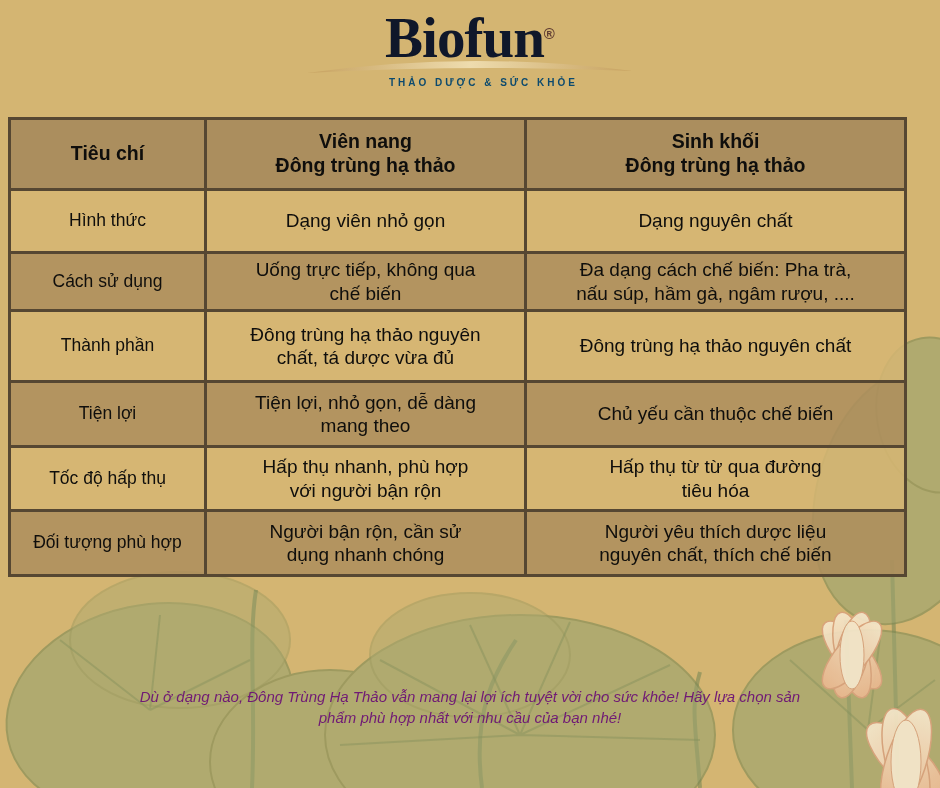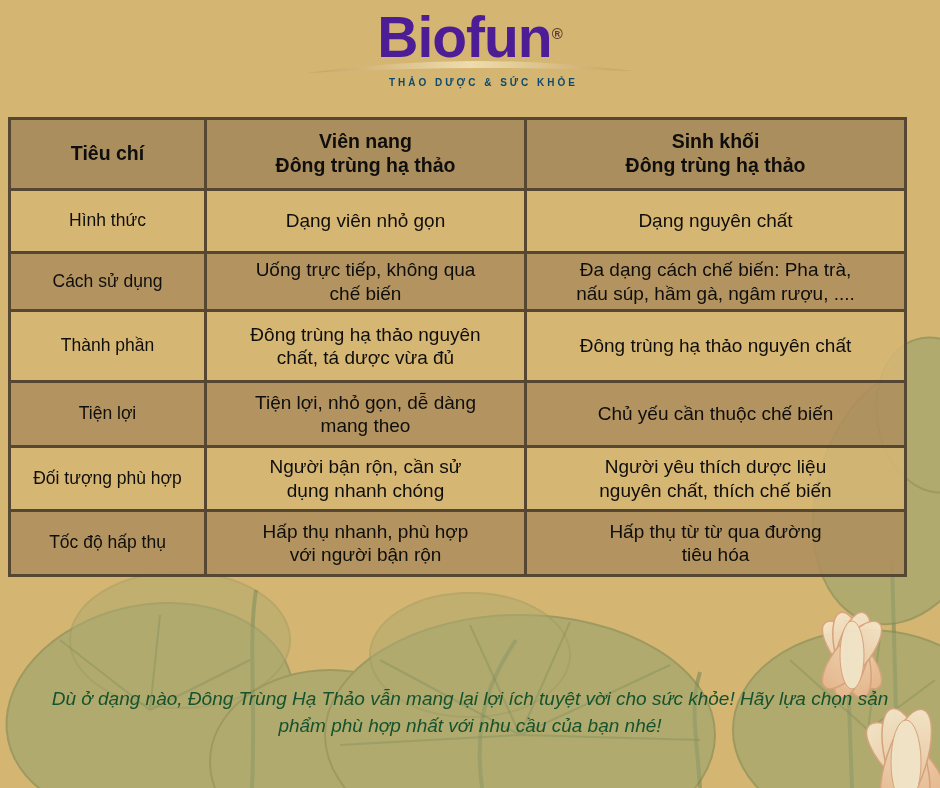--- a/index.html
+++ b/index.html
@@ -11,23 +11,23 @@
     font-family:"Liberation Sans", sans-serif;
     color:#0f0e0c;
   }
 
   
   .decor { position:absolute; left:0; top:0; width:940px; height:788px; z-index:1; }
 
   
   .logo { position:absolute; top:8px; left:0; width:100%; text-align:center; z-index:2; }
   .logo-name {
-    font-family:Liberation Sans, sans-serif;
+    font-family:Liberation Serif, serif;
     font-size:57px; font-weight:bold; letter-spacing:-1px;
-    color:#4c1d95; line-height:1.05; display:inline-block; position:relative;
+    color:#0f172a; line-height:1.05; display:inline-block; position:relative;
   }
   .logo-reg { font-size:15px; font-weight:bold; color:#5e3b31; vertical-align:18px; }
   .logo-swoosh { display:block; margin:-10px auto 0 auto; }
   .logo-tagline {
     font-size:10px; font-weight:bold; letter-spacing:3px;
     color:#0c4a6e; margin-top:1px;margin-left:27px;
   }
 
   
   table.compare {
@@ -55,21 +55,21 @@
   tbody tr:nth-child(4){ height:65px; }
   tbody tr:nth-child(5){ height:64px; }
   tbody tr:nth-child(6){ height:65px; }
   tbody tr:nth-child(7){ height:65px; }
 
   
   .footer-note {
     position:absolute; left:0; top:686px; width:100%;
     padding:0 30px; z-index:2;
     text-align:center; font-style:italic;
-    font-size:19px; color:#14532d;
+    font-size:15px; color:#701a75;
     line-height:1.42; white-space:pre-line;
   }
 </style>
 </head>
 <body>
 
 <svg class="decor" width="940" height="788" viewBox="0 0 940 788" aria-hidden="true">
   <defs>
     <linearGradient id="petalGrad" x1="0" y1="0" x2="0" y2="1">
       <stop offset="0" stop-color="#f6e8cc"></stop>
@@ -170,30 +170,30 @@
 chất, tá dược vừa đủ</td>
       <td class="cell-value">Đông trùng hạ thảo nguyên chất</td>
     </tr>
     <tr>
       <td class="cell-criteria">Tiện lợi</td>
       <td class="cell-value">Tiện lợi, nhỏ gọn, dễ dàng
 mang theo</td>
       <td class="cell-value">Chủ yếu cần thuộc chế biến</td>
     </tr>
     <tr>
+      <td class="cell-criteria">Tốc độ hấp thụ</td>
+      <td class="cell-value">Hấp thụ nhanh, phù hợp
+với người bận rộn</td>
+      <td class="cell-value">Hấp thụ từ từ qua đường
+tiêu hóa</td>
+    </tr>
+    <tr>
       <td class="cell-criteria">Đối tượng phù hợp</td>
       <td class="cell-value">Người bận rộn, cần sử
 dụng nhanh chóng</td>
       <td class="cell-value">Người yêu thích dược liệu
 nguyên chất, thích chế biến</td>
-    </tr>
-    <tr>
-      <td class="cell-criteria">Tốc độ hấp thụ</td>
-      <td class="cell-value">Hấp thụ nhanh, phù hợp
-với người bận rộn</td>
-      <td class="cell-value">Hấp thụ từ từ qua đường
-tiêu hóa</td>
     </tr>
   </tbody>
 </table>
 
 <div class="footer-note">Dù ở dạng nào, Đông Trùng Hạ Thảo vẫn mang lại lợi ích tuyệt vời cho sức khỏe! Hãy lựa chọn sản
 phẩm phù hợp nhất với nhu cầu của bạn nhé!</div>
 
 </body></html>

